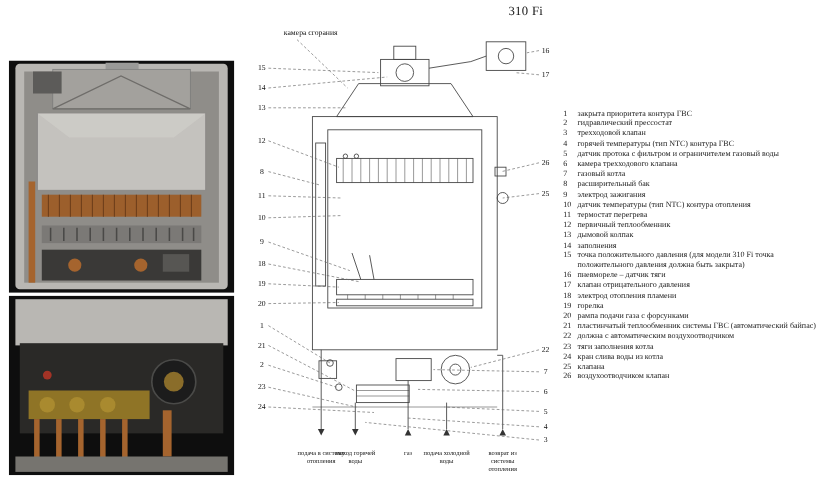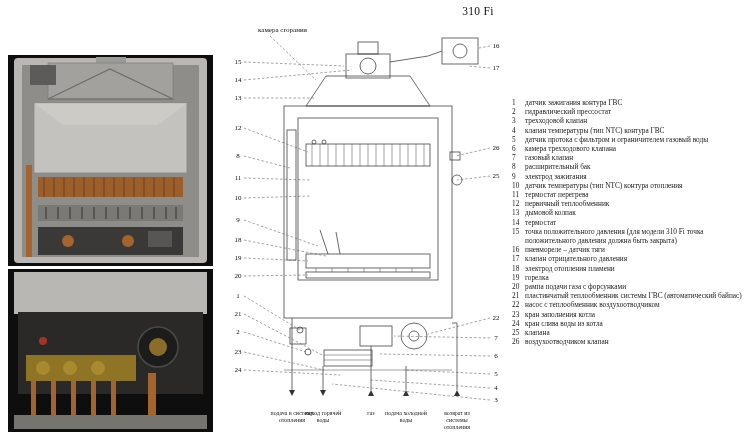--- a/index.html
+++ b/index.html
@@ -243,45 +243,45 @@
       <div class="pipe-label" style="left: 292px;">подача в систему отопления</div>
       <div class="pipe-label" style="left: 323px;">выход горячей воды</div>
       <div class="pipe-label" style="left: 371px;">газ</div>
       <div class="pipe-label" style="left: 406px;">подача холодной воды</div>
       <div class="pipe-label" style="left: 457px;">возврат из системы отопления</div>
     </div>
 
   <ol id="legend">
       <li>
         <span class="num">1</span>
-        <span class="txt">датчик зажигания контура ГВС</span>
+        <span class="txt">закрыта приоритета контура ГВС</span>
       </li>
       <li>
         <span class="num">2</span>
         <span class="txt">гидравлический прессостат</span>
       </li>
       <li>
         <span class="num">3</span>
         <span class="txt">трехходовой клапан</span>
       </li>
       <li>
         <span class="num">4</span>
-        <span class="txt">клапан температуры (тип NTC) контура ГВС</span>
+        <span class="txt">горячей температуры (тип NTC) контура ГВС</span>
       </li>
       <li>
         <span class="num">5</span>
         <span class="txt">датчик протока с фильтром и ограничителем газовый воды</span>
       </li>
       <li>
         <span class="num">6</span>
         <span class="txt">камера трехходового клапана</span>
       </li>
       <li>
         <span class="num">7</span>
-        <span class="txt">газовый клапан</span>
+        <span class="txt">газовый котла</span>
       </li>
       <li>
         <span class="num">8</span>
         <span class="txt">расширительный бак</span>
       </li>
       <li>
         <span class="num">9</span>
         <span class="txt">электрод зажигания</span>
       </li>
       <li>
@@ -295,21 +295,21 @@
       <li>
         <span class="num">12</span>
         <span class="txt">первичный теплообменник</span>
       </li>
       <li>
         <span class="num">13</span>
         <span class="txt">дымовой колпак</span>
       </li>
       <li>
         <span class="num">14</span>
-        <span class="txt">термостат</span>
+        <span class="txt">заполнения</span>
       </li>
       <li>
         <span class="num">15</span>
         <span class="txt">точка положительного давления (для модели 310 Fi точка положительного давления должна быть закрыта)</span>
       </li>
       <li>
         <span class="num">16</span>
         <span class="txt">пневмореле – датчик тяги</span>
       </li>
       <li>
@@ -327,25 +327,25 @@
       <li>
         <span class="num">20</span>
         <span class="txt">рампа подачи газа с форсунками</span>
       </li>
       <li>
         <span class="num">21</span>
         <span class="txt">пластинчатый теплообменник системы ГВС (автоматический байпас)</span>
       </li>
       <li>
         <span class="num">22</span>
-        <span class="txt">насос с теплообменник воздухоотводчиком</span>
+        <span class="txt">должна с автоматическим воздухоотводчиком</span>
       </li>
       <li>
         <span class="num">23</span>
-        <span class="txt">кран заполнения котла</span>
+        <span class="txt">тяги заполнения котла</span>
       </li>
       <li>
         <span class="num">24</span>
         <span class="txt">кран слива воды из котла</span>
       </li>
       <li>
         <span class="num">25</span>
         <span class="txt">клапана</span>
       </li>
       <li>

